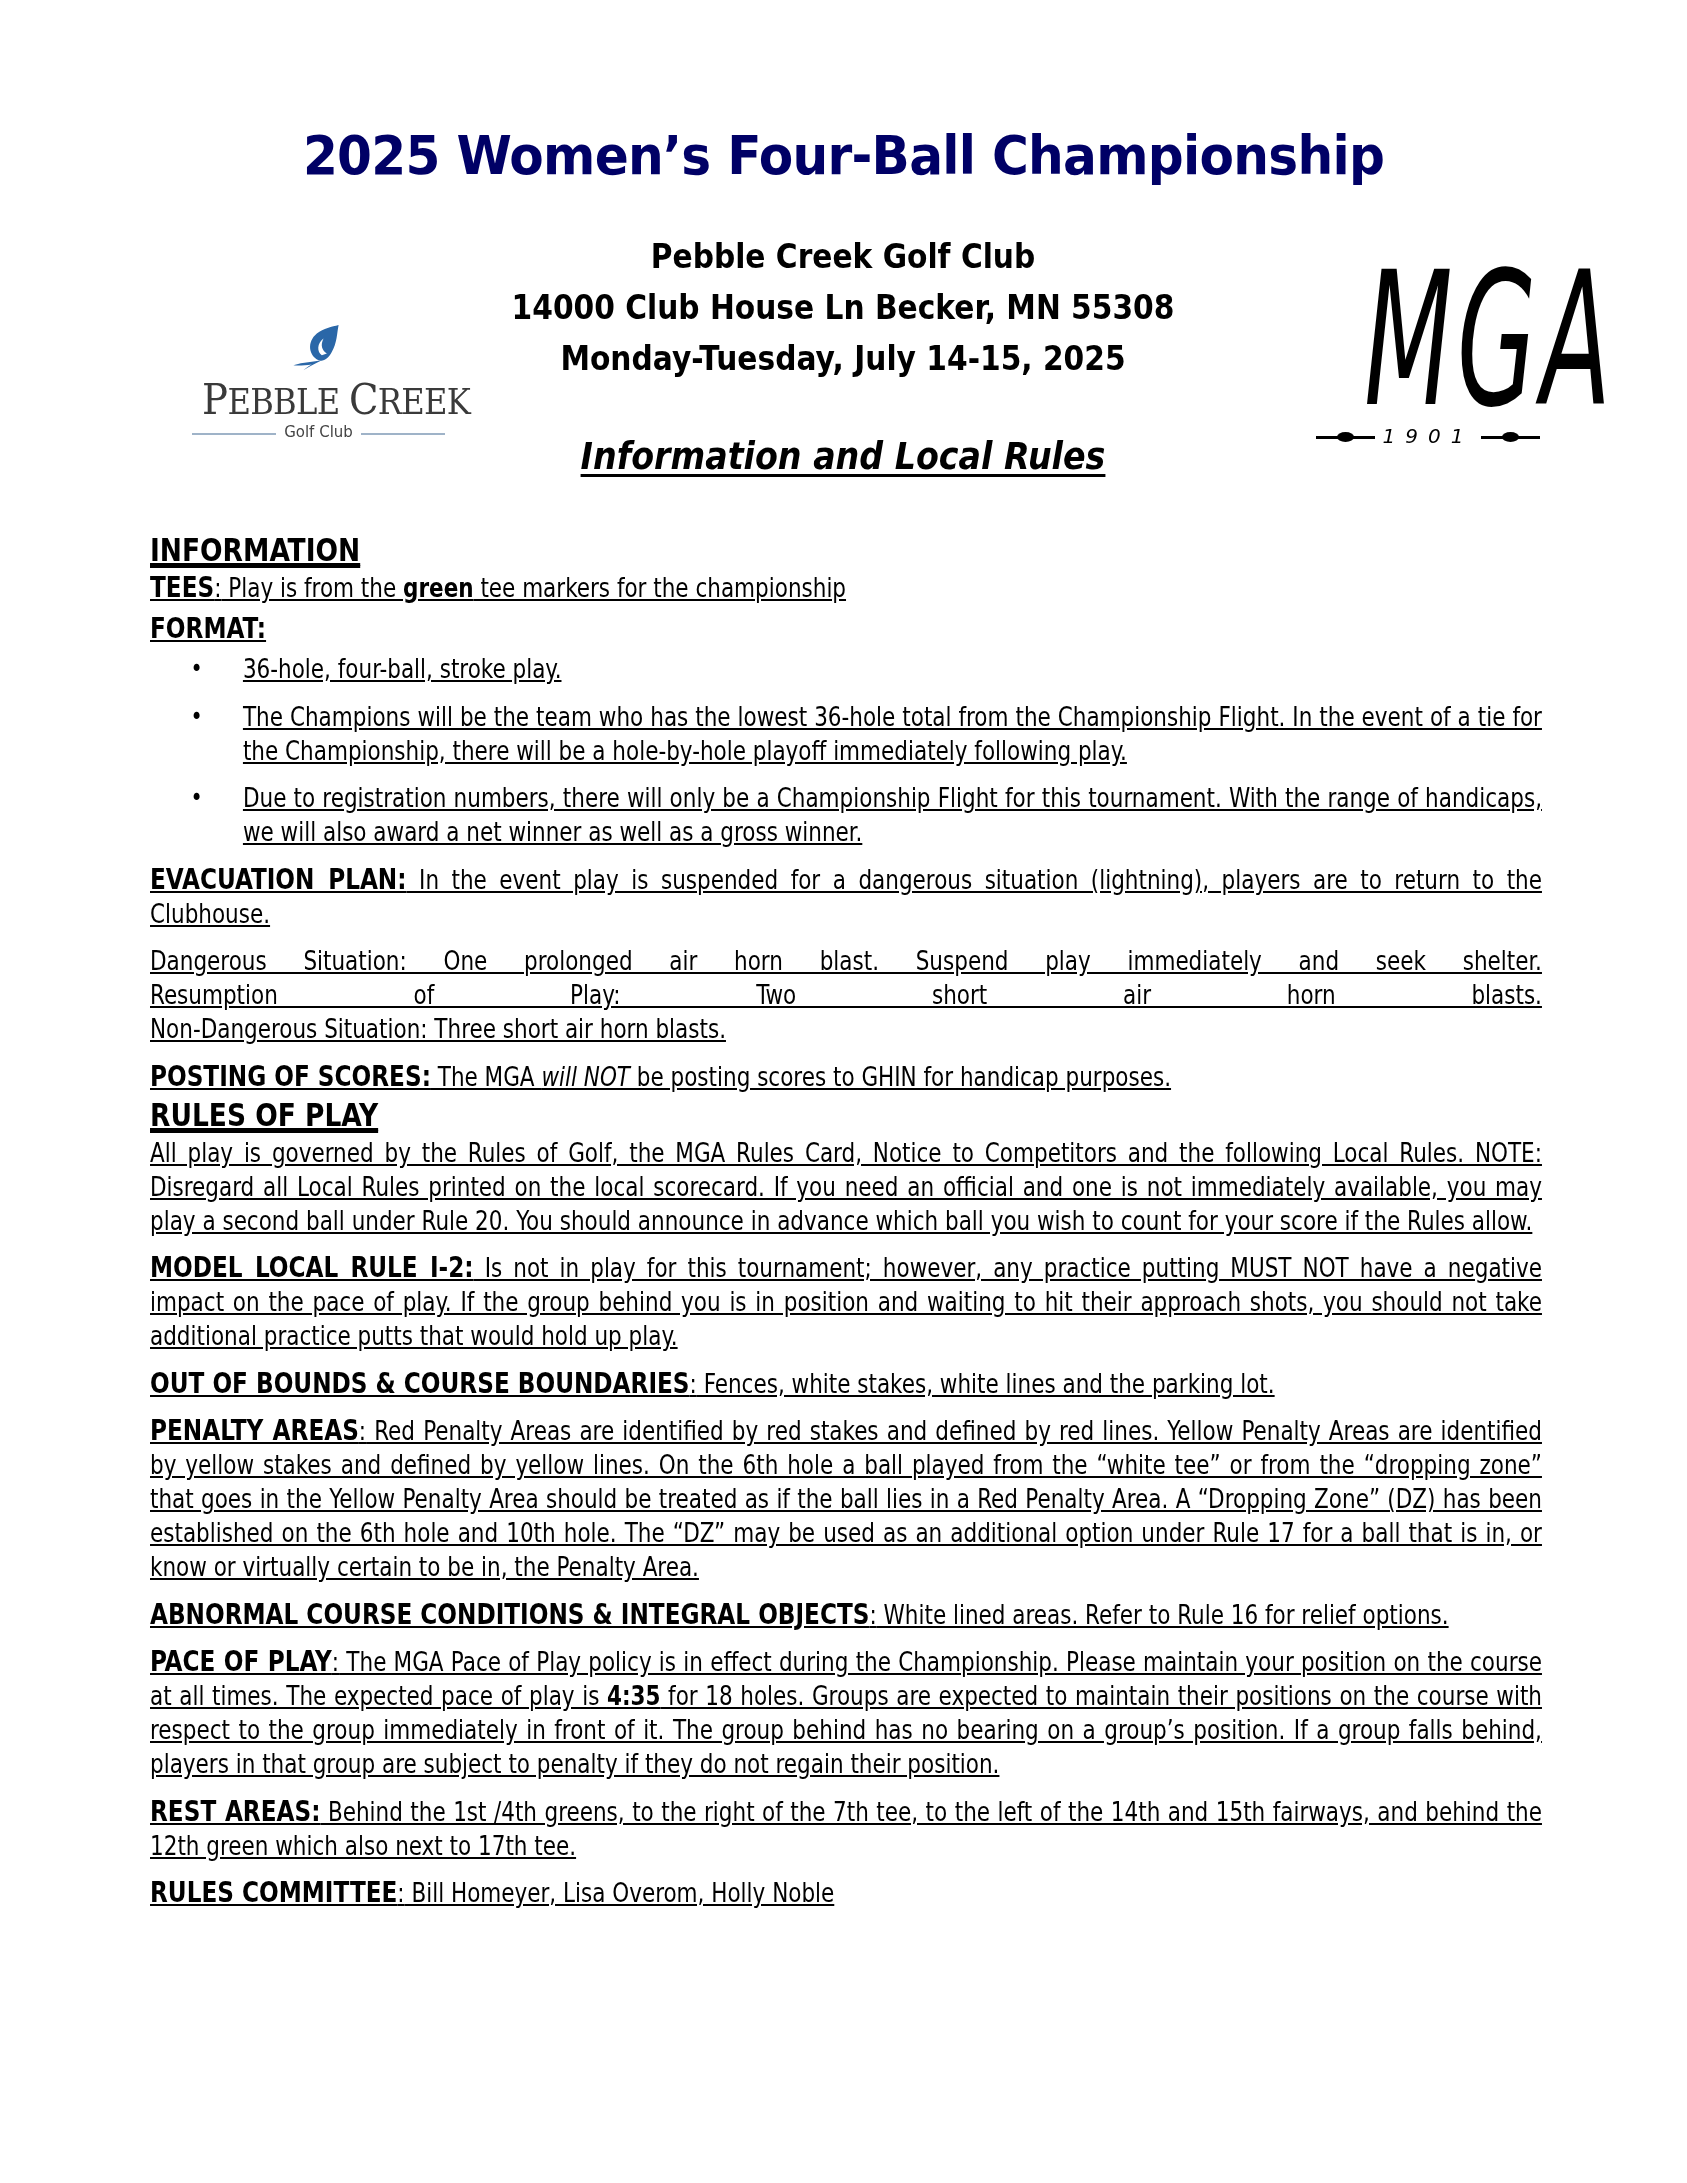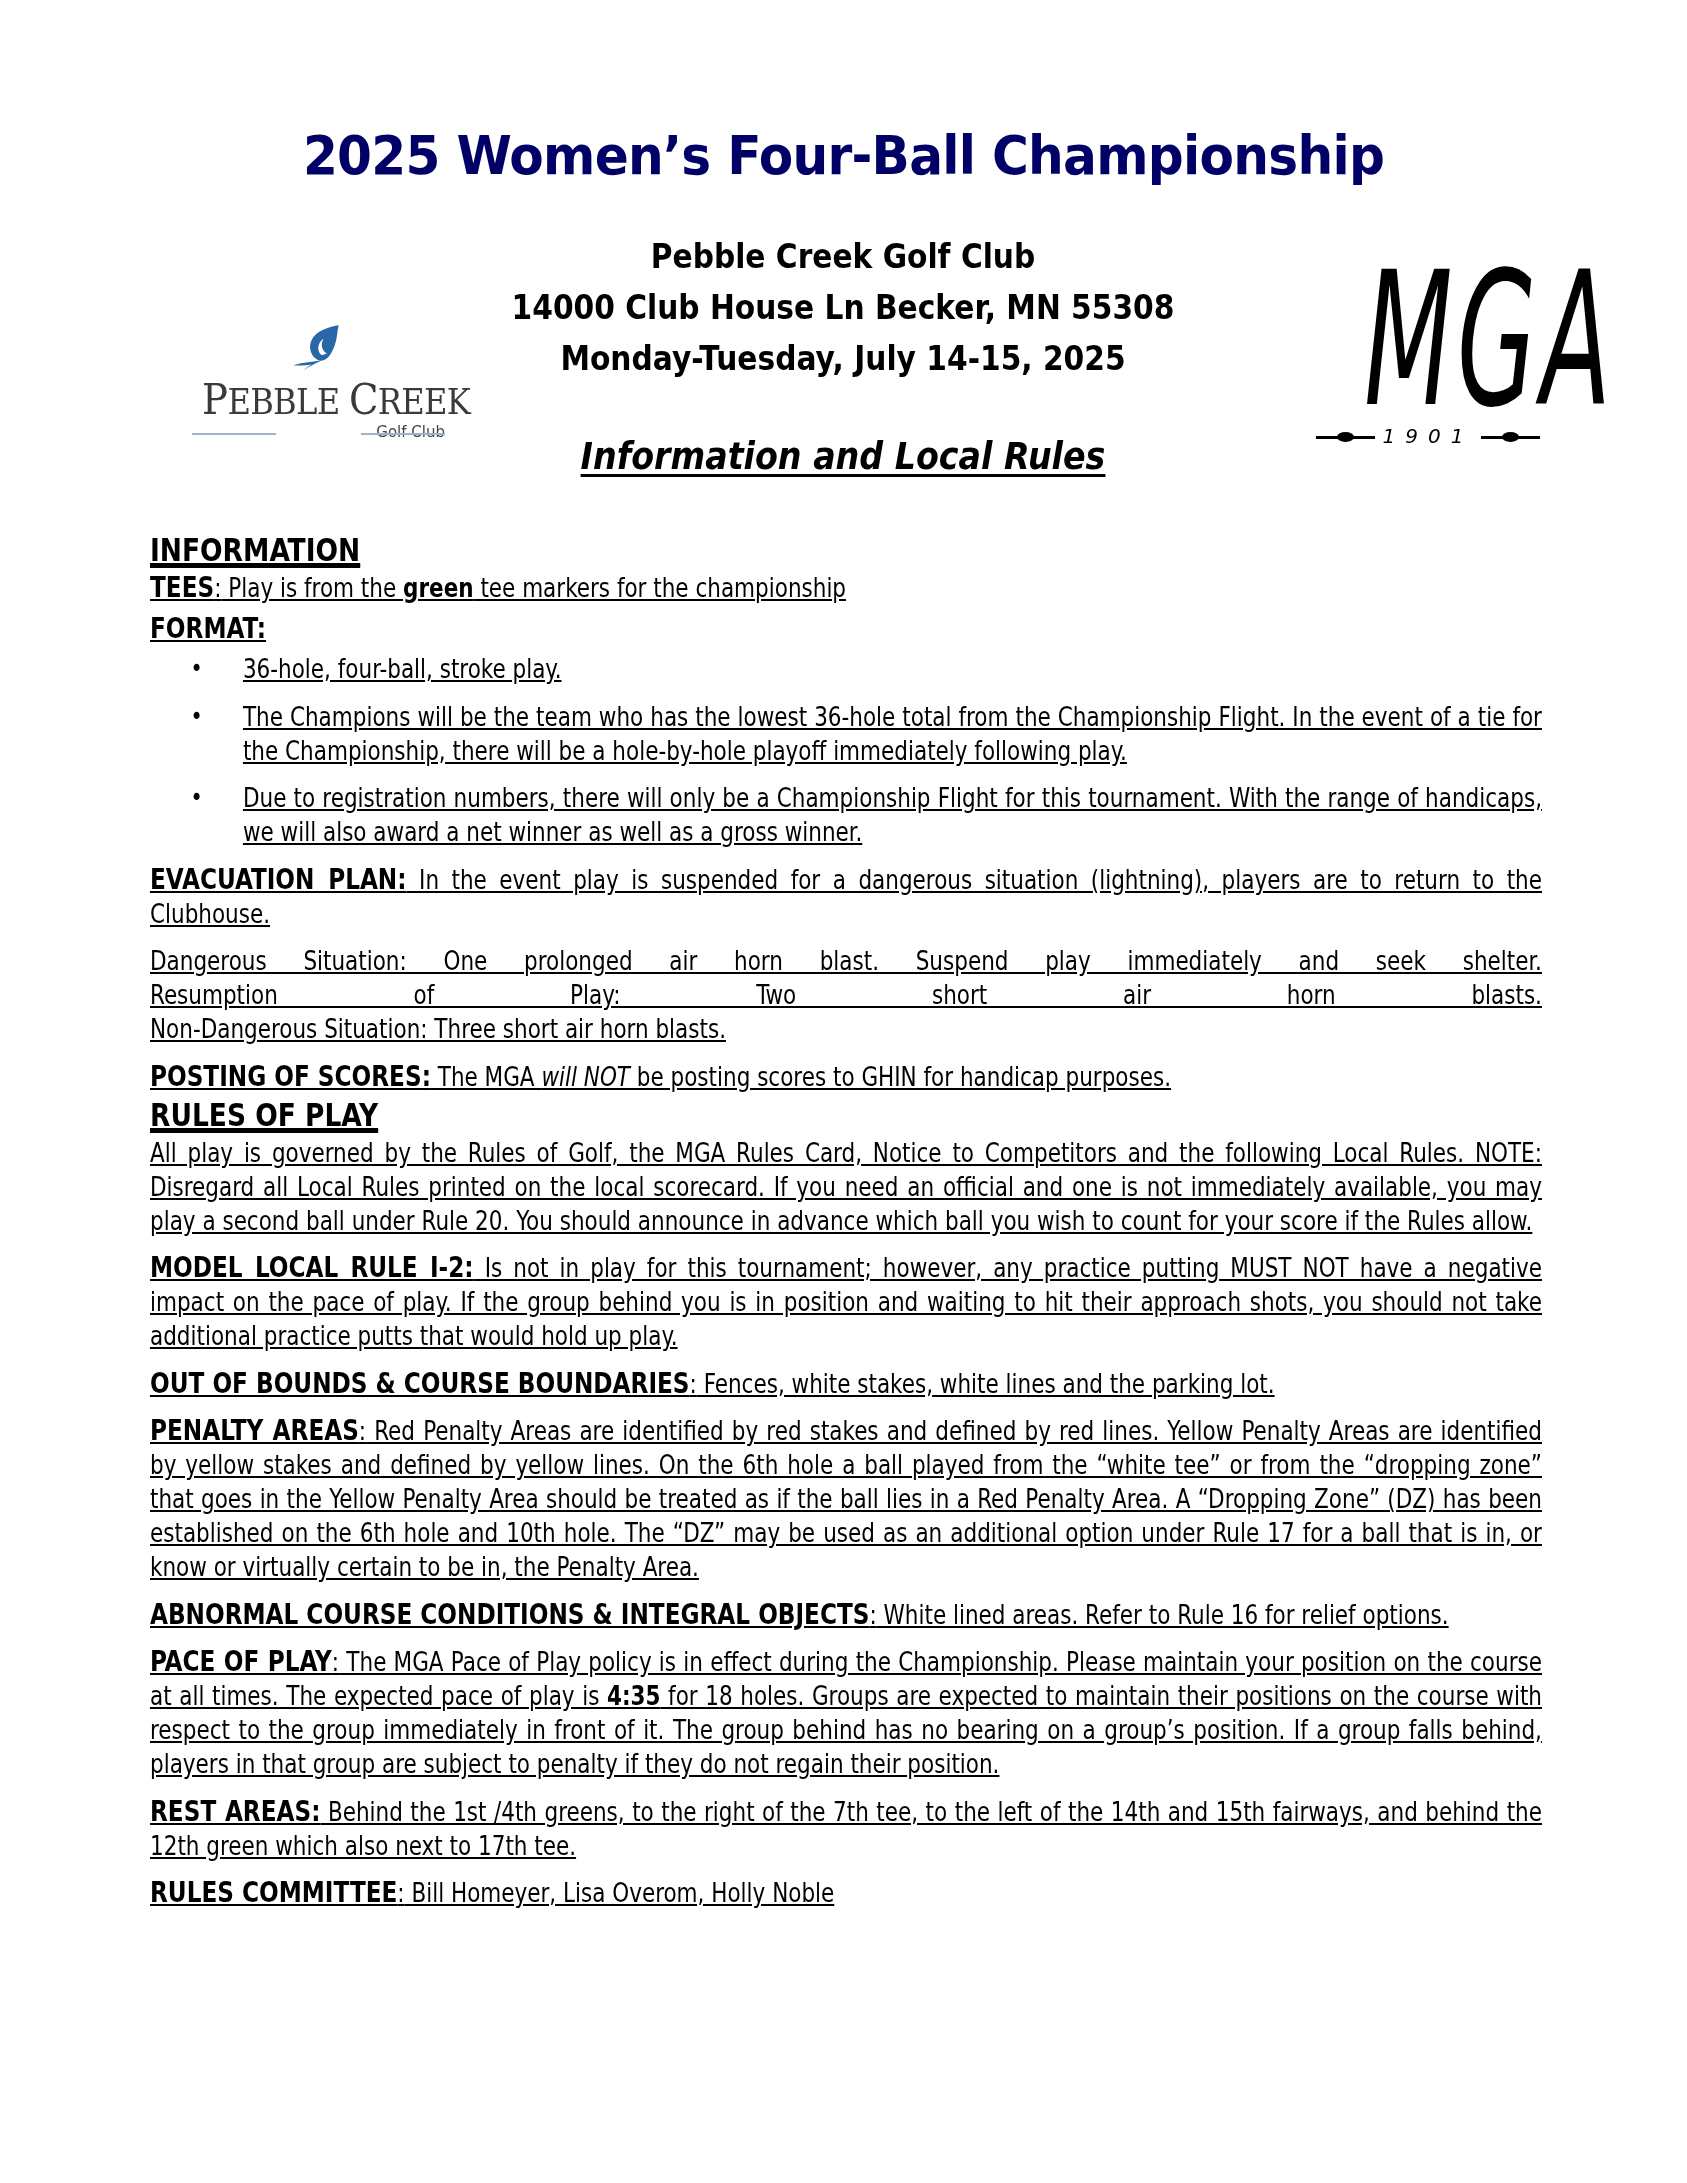--- a/index.html
+++ b/index.html
@@ -25,21 +25,21 @@
   .pc-logo { position: absolute; left: 192px; top: 310px; width: 253px; height: 122px; }
   .pc-leaf { position: absolute; left: 93px; top: 0px; width: 67px; height: 51px; }
   .pc-name { position: absolute; left: 0; top: 52px; width: 253px; text-align: center;
              font-family: "DejaVu Serif", serif; font-size: 35px; color: #3a3a3a; letter-spacing: -0.8px;
              transform: scaleX(0.92); transform-origin: center; white-space: nowrap; }
   .pc-name .cap { font-size: 42px; }
   .pc-sub { position: absolute; left: 0; top: 100px; width: 253px; height: 20px; }
   .pc-sub .line { position: absolute; top: 10px; height: 1.7px; background: #9fb3c8; }
   .pc-sub .line.l { left: 0; width: 84px; }
   .pc-sub .line.r { right: 0; width: 84px; }
-  .pc-sub .txt { position: absolute; left: 0; width: 253px; text-align: right; top: 0;
+  .pc-sub .txt { position: absolute; left: 0; width: 253px; text-align: center; top: 0;
                  font-family: "DejaVu Sans", sans-serif; font-size: 15px; color: #444; }
 
   
   .mga-logo { position: absolute; left: 1312px; top: 251px; width: 232px; height: 186px; font-style: italic; }
   .mga-letters { position: absolute; left: 0; top: 0; width: 232px; text-align: center;
                  font-family: "DejaVu Sans", sans-serif; font-size: 186px; line-height: 152px; font-weight: normal;
                  color: #000; transform: scaleX(0.55) scaleY(1); transform-origin: center top; letter-spacing: 8.4px; }
   .mga-year { position: absolute; left: 0; top: 160px; width: 232px; height: 25px; }
   .mga-year .dash { position: absolute; top: 11.8px; width: 59px; height: 3.4px; background: #000; }
   .mga-year .dash::after { content: ""; position: absolute; left: 21px; top: -3.4px; width: 17px; height: 10px;

